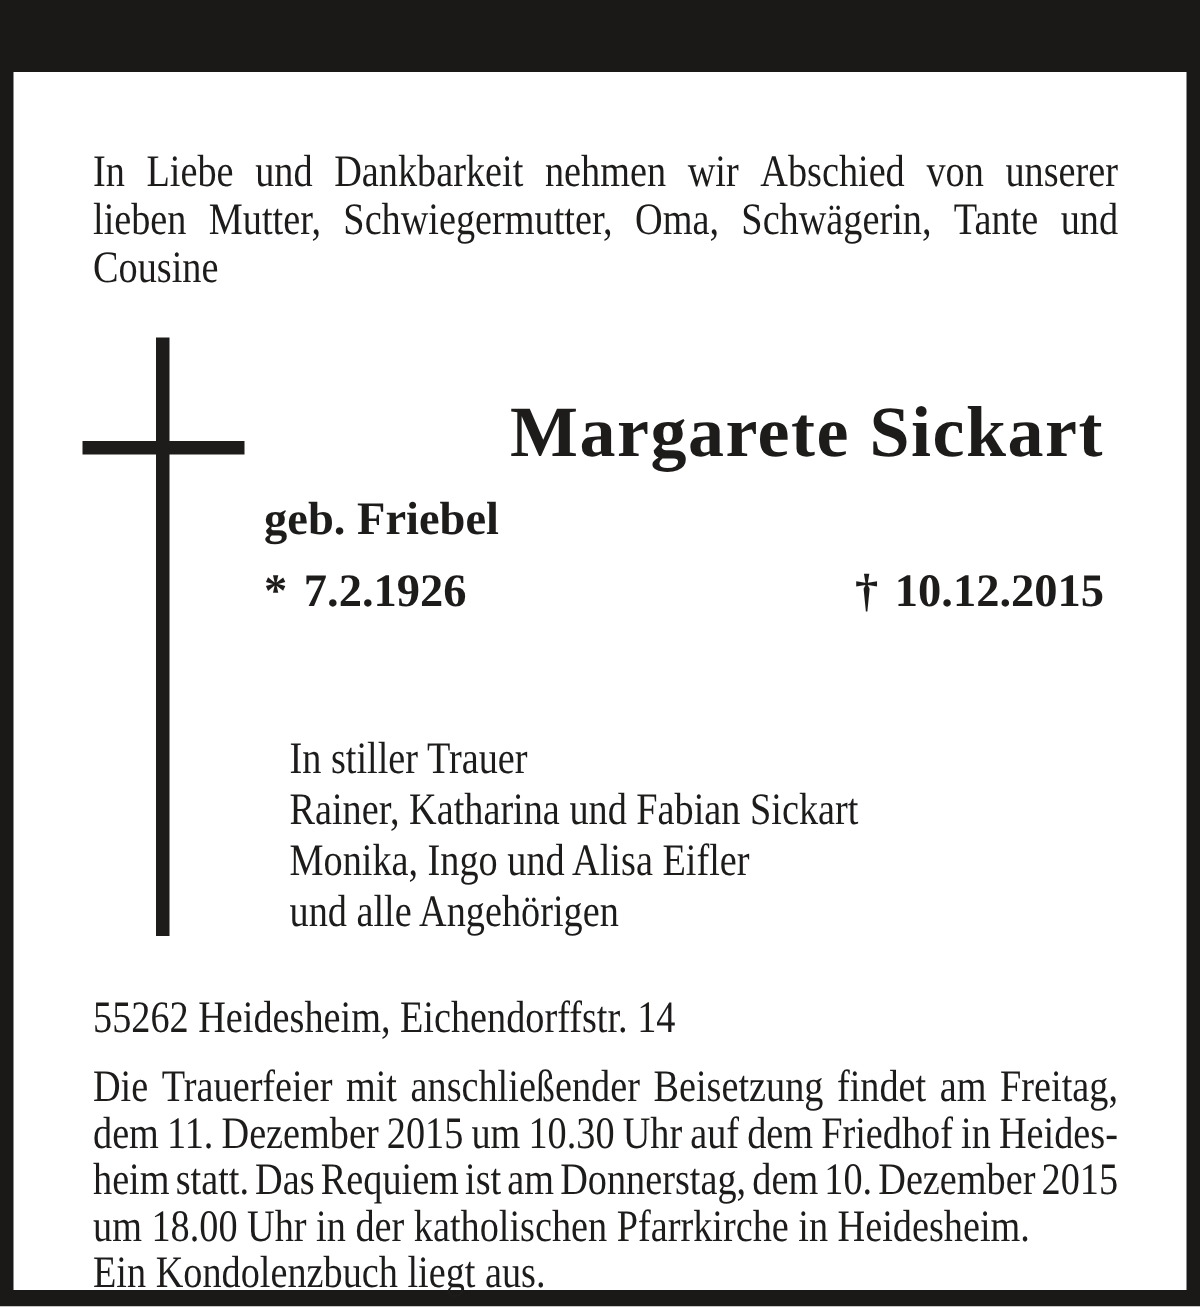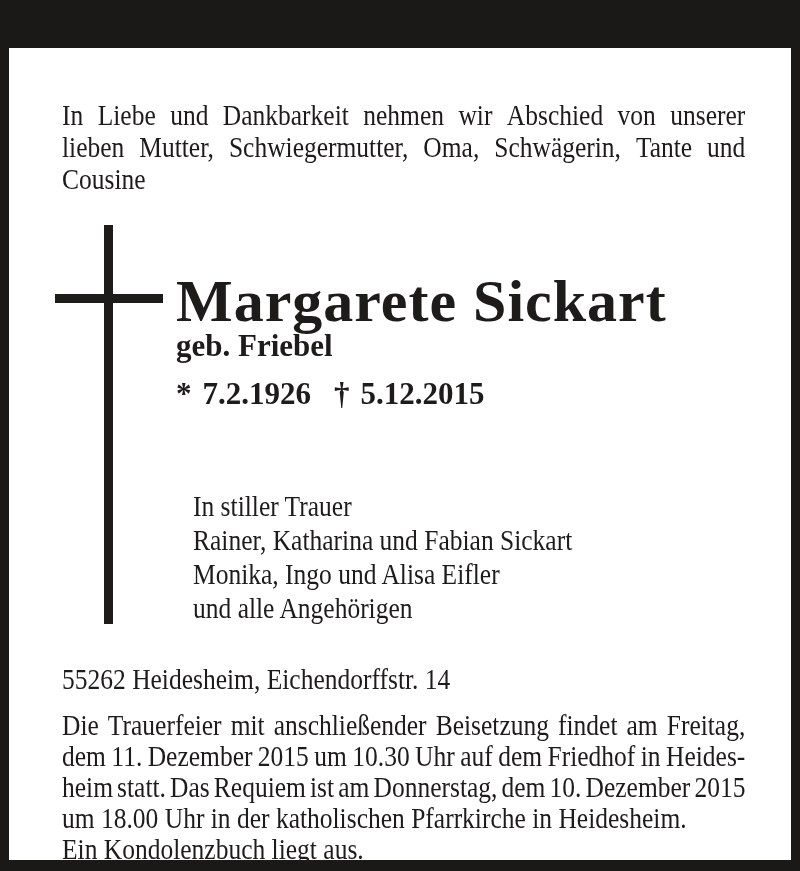--- a/index.html
+++ b/index.html
@@ -36,32 +36,32 @@
   .jline { display: flex; justify-content: space-between; }
   .line  { white-space: nowrap; }
 
   
   .cross-v { left: 95px; top: 177px; width: 9px;  height: 399px; background: var(--text-color, #1e1c1b); }
   .cross-h { left: 46px; top: 246px; width: 108px; height: 9px;  background: var(--text-color, #1e1c1b); }
 
   
   .name-col { left: 167px; top: 0; width: 560px; height: 400px; }
   .deceased-name {
-    left: 0; top: 219px; width: 560px;
-    font-size: 60px; font-weight: bold; line-height: 68px;
-    letter-spacing: 1px; text-align: left; white-space: nowrap;
+    left: 0; top: 207px; width: 560px;
+    font-size: 48px; font-weight: bold; line-height: 68px;
+    letter-spacing: 1px; text-align: right; white-space: nowrap;
   }
   .maiden-name {
     left: 0; top: 280px; width: 560px;
     font-size: 31px; font-weight: bold; line-height: 36px;
   }
   .dates {
     left: 0; top: 328px; width: 560px;
     font-size: 31px; font-weight: bold; line-height: 36px;
-    display: flex; justify-content: flex-start; gap: 23px;
+    display: flex; justify-content: space-between; gap: 23px;
     white-space: nowrap;
   }
   .dates .sym { margin-right: 11px; }
 </style>
 </head>
 <body>
 
 <div class="frame">
   <div class="page">
 
@@ -92,21 +92,21 @@
     <div>
       <div class="abs cross-v"></div>
       <div class="abs cross-h"></div>
     </div>
 
     <div class="abs name-col">
       <div class="abs deceased-name">Margarete Sickart</div>
       <div class="abs maiden-name">geb. Friebel</div>
       <div class="abs dates">
         <span><span class="sym">*</span><span>7.2.1926</span></span>
-        <span><span class="sym">†</span><span>5.12.2015</span></span>
+        <span><span class="sym">†</span><span>10.12.2015</span></span>
       </div>
     </div>
 
     <div class="abs mourners condense body-text">
       <div class="line">In stiller Trauer</div>
       <div class="line">Rainer, Katharina und Fabian Sickart</div>
       <div class="line">Monika, Ingo und Alisa Eifler</div>
       <div class="line">und alle Angehörigen</div>
     </div>
 

